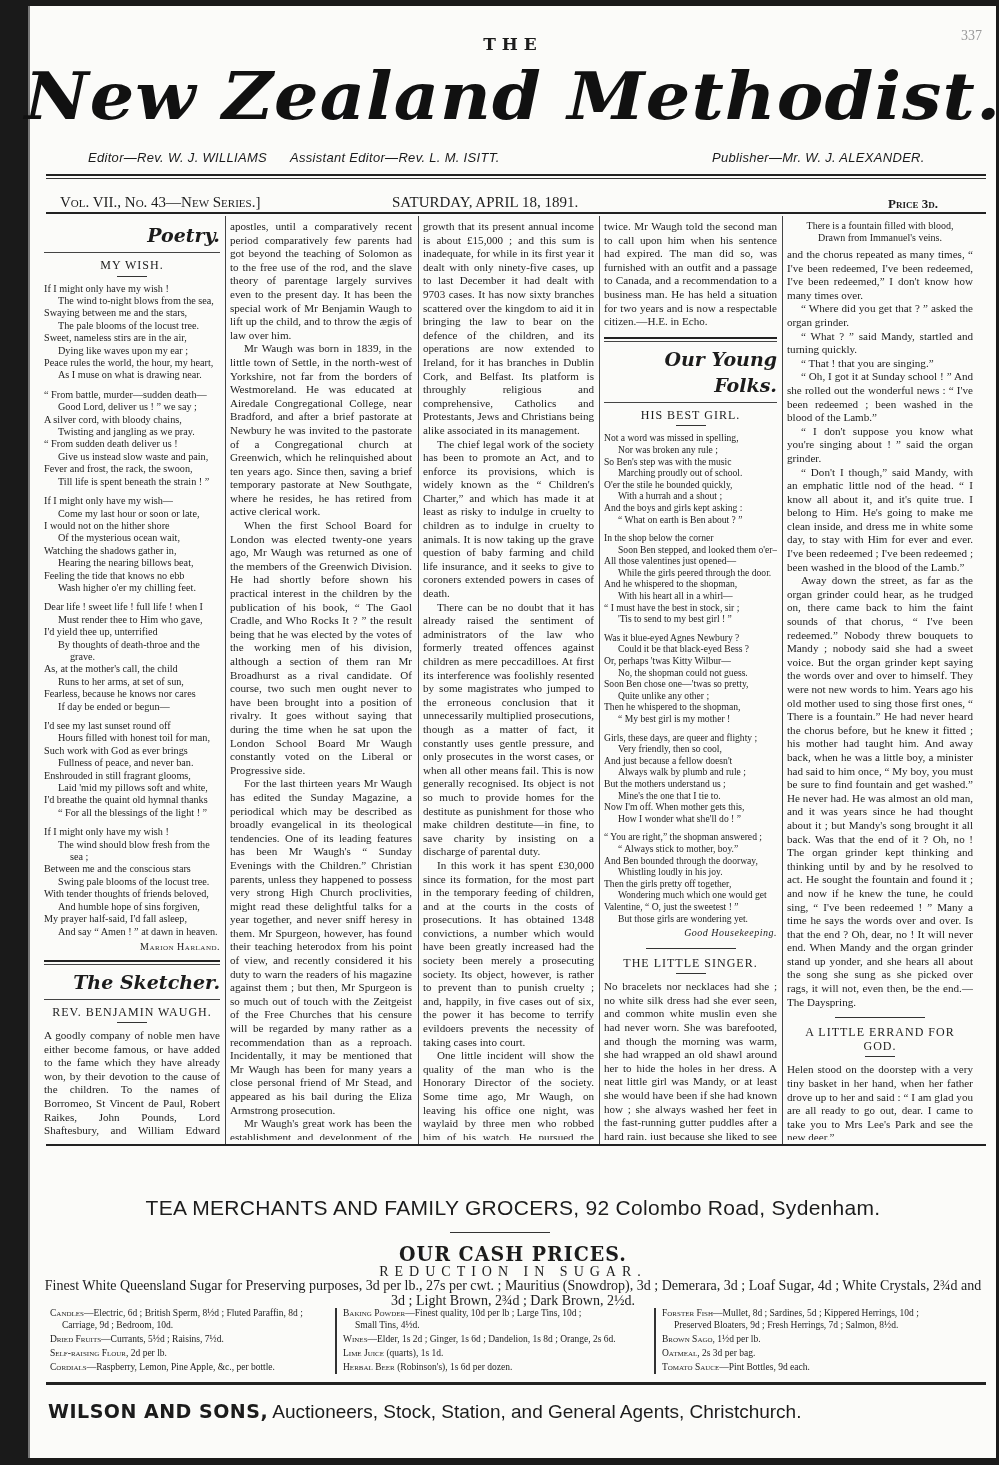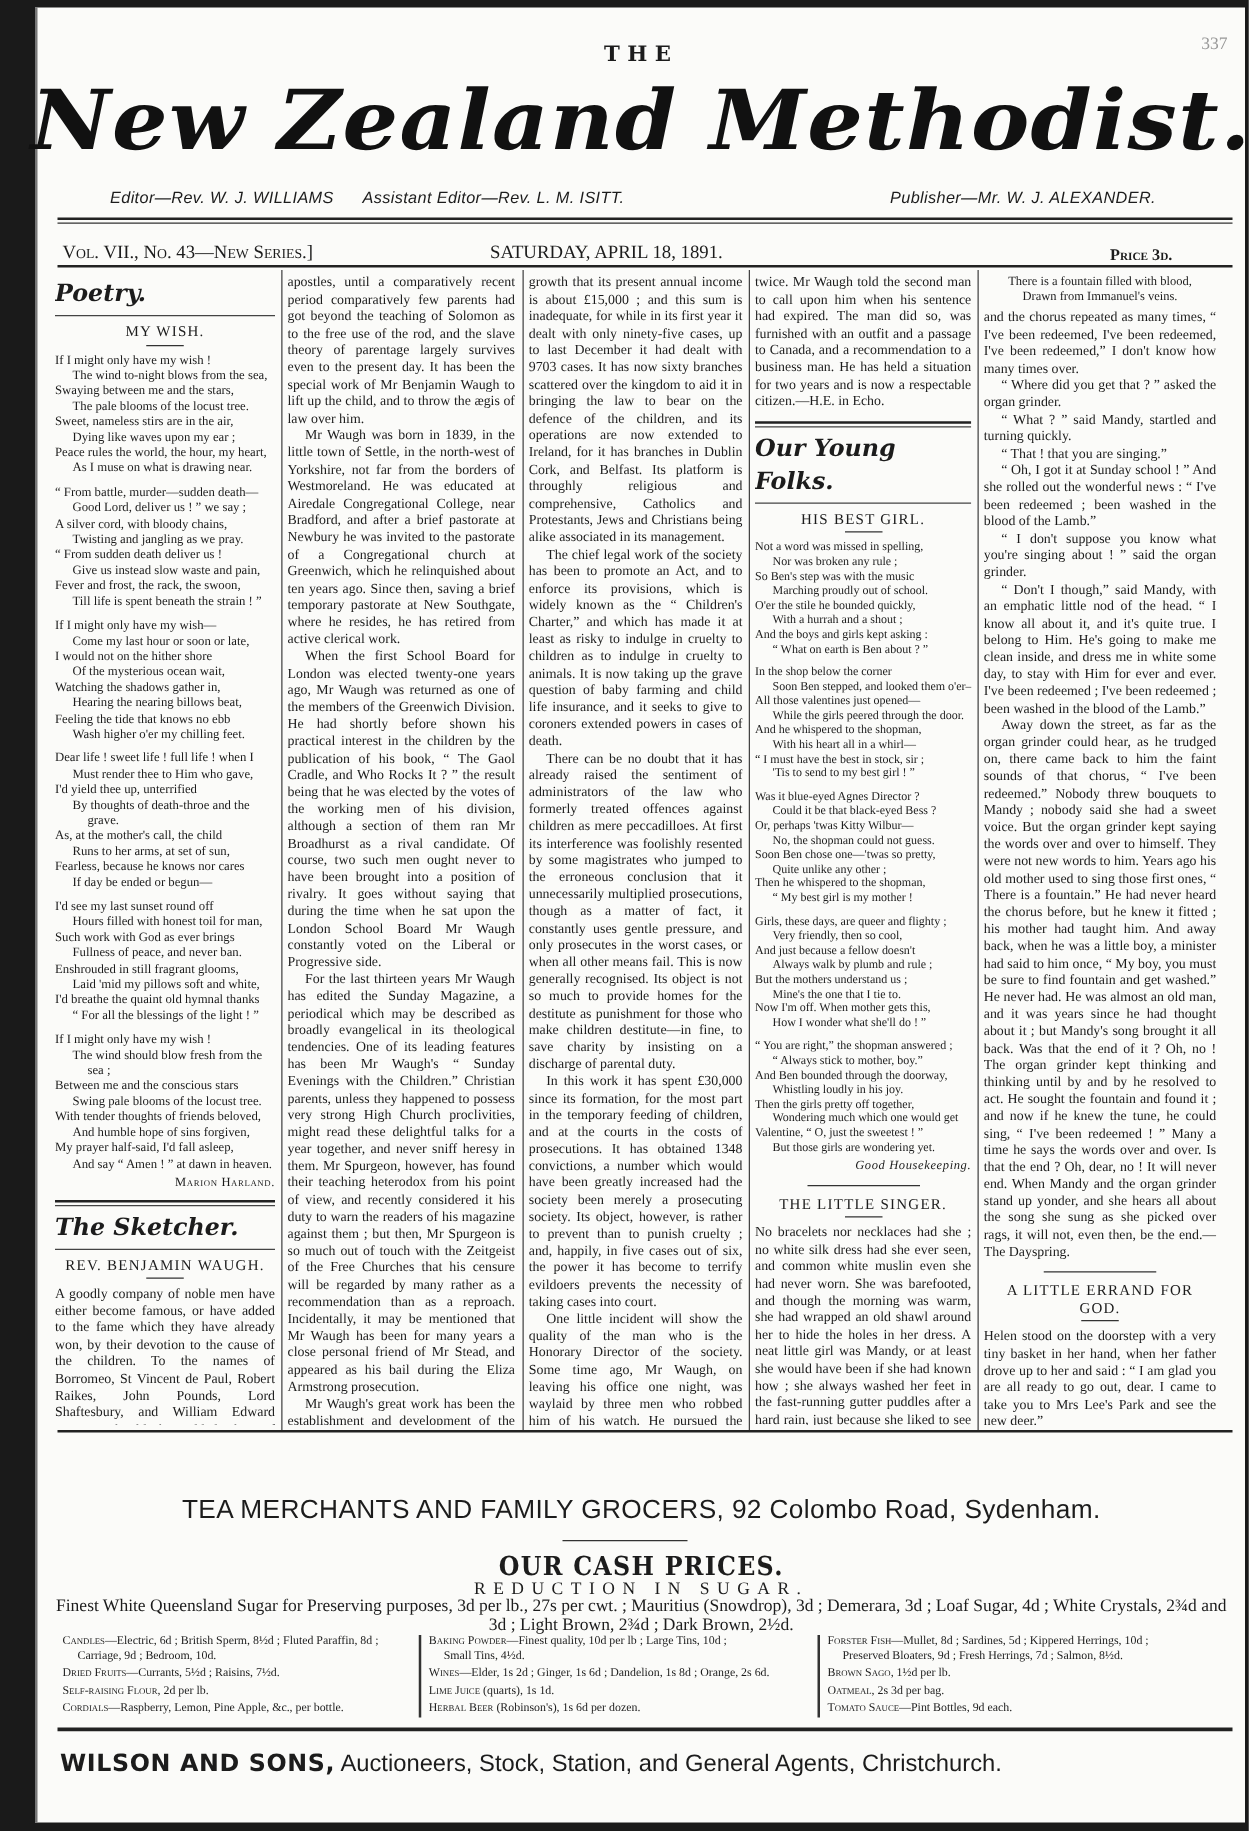--- a/index.html
+++ b/index.html
@@ -17,21 +17,21 @@
   .credits { top: 144px; font-family: Liberation Sans, sans-serif; font-style: italic; font-size: 13px; letter-spacing: 0.3px; }
   .rule { position: absolute; left: 16px; width: 940px; border-top: 2px solid #222; }
   .rule.thin { border-top: 1px solid #333; }
   .dateline { top: 188px; font-family: "Liberation Serif", serif; font-size: 15px; }
   .smallcaps { font-variant: small-caps; }
   .col {
     position: absolute; top: 214px; font-family: "Liberation Serif", serif; font-size: 11.1px; line-height: 13.6px;
     text-align: justify; overflow: hidden; height: 920px;
   }
   .colsep { position: absolute; top: 210px; height: 928px; border-left: 1px solid #444; }
-  .section-head { text-align: left; font-family: "DejaVu Serif", serif; font-weight: bold; font-style: italic; font-size: 19px; line-height: 26px; padding: 2px 0; }
+  .section-head { text-align: right; font-family: "DejaVu Serif", serif; font-weight: bold; font-style: italic; font-size: 19px; line-height: 26px; padding: 2px 0; }
   .article-title { text-align: center; font-size: 12px; letter-spacing: 1px; margin: 6px 0 3px; }
   .dash { width: 30px; border-top: 1px solid #333; margin: 2px auto 6px; }
   .longdash { width: 90px; border-top: 1px solid #333; margin: 8px auto 8px; }
   .hr2 { border-top: 2px solid #222; margin: 4px 0 2px; }
   .hr1 { border-top: 1px solid #444; margin: 2px 0 2px; }
   .poem { font-size: 10.2px; line-height: 12.4px; text-align: left; margin-bottom: 7px; }
   .poem div { white-space: nowrap; }
   .poem .in { padding-left: 14px; }
   .poem .in2 { padding-left: 26px; }
   .sig { text-align: right; font-size: 10px; font-variant: small-caps; letter-spacing: 0.5px; margin: 2px 0 6px; }
@@ -61,21 +61,21 @@
   <div class="abs pageno">337</div>
   <div class="abs the">THE</div>
   <div class="abs masthead">New Zealand Methodist.</div>
 
   <div class="abs credits" style="left:58px">Editor—Rev. W. J. WILLIAMS</div>
   <div class="abs credits" style="left:260px">Assistant Editor—Rev. L. M. ISITT.</div>
   <div class="abs credits" style="left:682px">Publisher—Mr. W. J. ALEXANDER.</div>
 
   <div class="rule" style="top:168px"></div>
   <div class="rule thin" style="top:172px"></div>
-  <div class="abs dateline smallcaps" style="left:20px">Vol. VII., No. 43—New Series.]</div>
+  <div class="abs dateline smallcaps" style="left:30px">Vol. VII., No. 43—New Series.]</div>
   <div class="abs dateline" style="left:362px">SATURDAY, APRIL 18, 1891.</div>
   <div class="abs dateline smallcaps" style="left:858px;font-weight:bold;font-size:13px;top:190px">Price 3d.</div>
   <div class="rule" style="top:206px"></div>
 
   <div class="colsep" style="left:195px"></div>
   <div class="colsep" style="left:388px"></div>
   <div class="colsep" style="left:569px"></div>
   <div class="colsep" style="left:752px"></div>
 
   <div class="col" style="left:14px;width:176px">
@@ -193,21 +193,21 @@
       <div>In the shop below the corner</div>
       <div class="in">Soon Ben stepped, and looked them o'er—</div>
       <div>All those valentines just opened—</div>
       <div class="in">While the girls peered through the door.</div>
       <div>And he whispered to the shopman,</div>
       <div class="in">With his heart all in a whirl—</div>
       <div>“ I must have the best in stock, sir ;</div>
       <div class="in">'Tis to send to my best girl ! ”</div>
     </div>
     <div class="poem" style="font-size:9.6px;line-height:11.6px">
-      <div>Was it blue-eyed Agnes Director ?</div>
+      <div>Was it blue-eyed Agnes Newbury ?</div>
       <div class="in">Could it be that black-eyed Bess ?</div>
       <div>Or, perhaps 'twas Kitty Wilbur—</div>
       <div class="in">No, the shopman could not guess.</div>
       <div>Soon Ben chose one—'twas so pretty,</div>
       <div class="in">Quite unlike any other ;</div>
       <div>Then he whispered to the shopman,</div>
       <div class="in">“ My best girl is my mother !</div>
     </div>
     <div class="poem" style="font-size:9.6px;line-height:11.6px">
       <div>Girls, these days, are queer and flighty ;</div>

